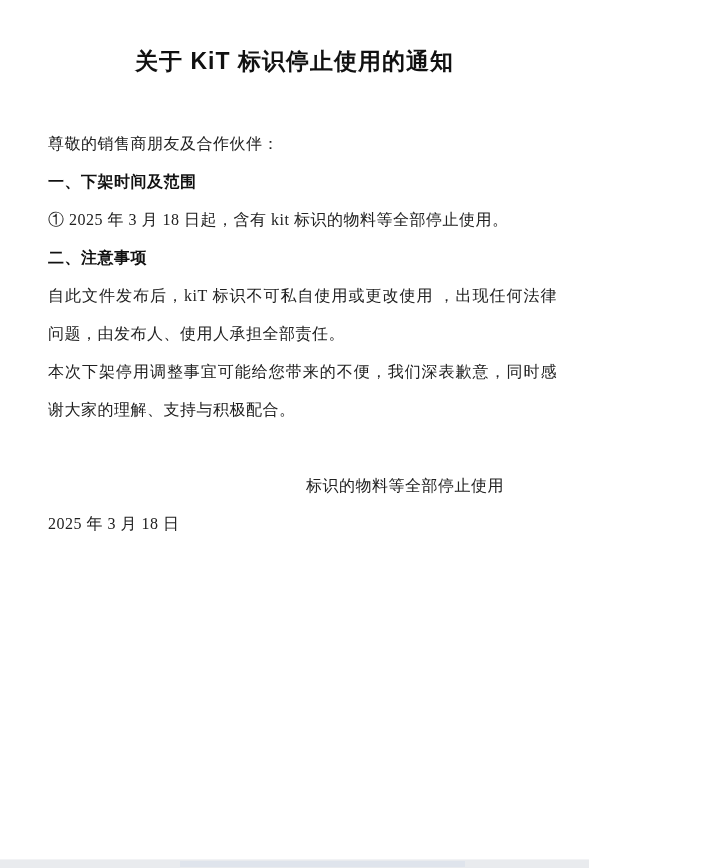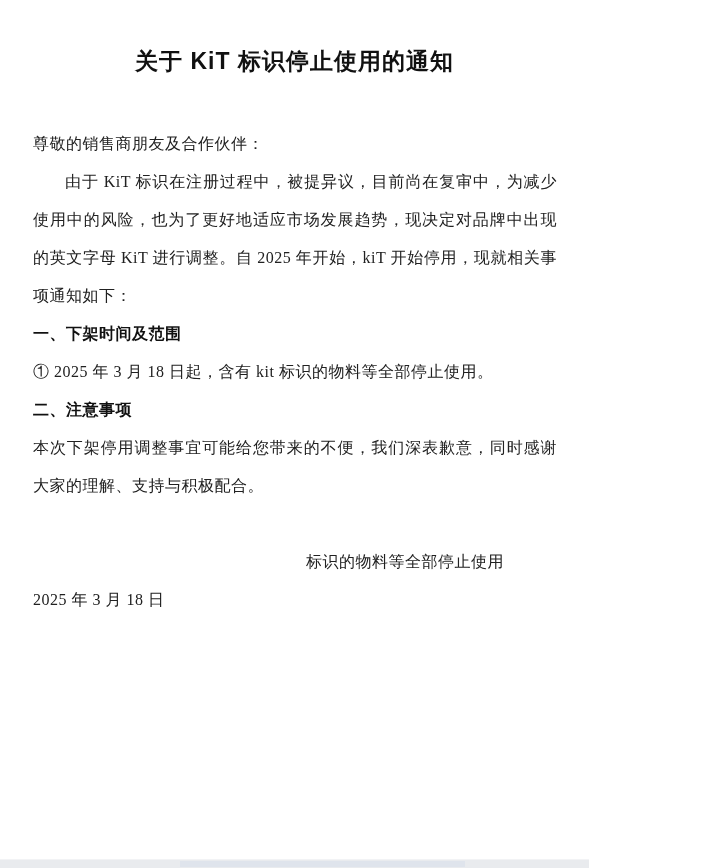--- a/index.html
+++ b/index.html
@@ -22,21 +22,21 @@
     text-align: center;
     font-size: 23px;
     line-height: 34px;
     font-weight: bold;
     color: #111111;
     font-family: "Liberation Sans", "DejaVu Sans", sans-serif;
     letter-spacing: 1px;
   }
   .body {
     margin-top: 47px;
-    padding: 0 32px 0 33px;
+    padding: 0 32px 0 48px;
   }
   .body p {
     margin: 0;
     font-size: 16px;
     line-height: 38px;
     text-align: justify;
     letter-spacing: 0.5px;
   }
   .indent {
     text-indent: 2em;
@@ -85,26 +85,26 @@
 </style>
 </head>
 <body>
 
 <div class="page">
 
   <h1 class="title">关于 KiT 标识停止使用的通知</h1>
 
   <div class="body">
     <p>尊敬的销售商朋友及合作伙伴：</p>
-    <p class="indent">由于 KiT 标识在注册过程中，被提异议，目前尚在复审中，为减少使用中的风险，也为了更好地适应市场发展趋势，现决定对品牌中出现的英文字母 KiT 进行调整。自 2025 年开始，kiT 开始停用，现就相关事项通知如下：</p>
 
     <p class="heading">一、下架时间及范围</p>
     <p>① 2025 年 3 月 18 日起，含有 kit 标识的物料等全部停止使用。</p>
 
     <p class="heading">二、注意事项</p>
+    <p>自此文件发布后，kiT 标识不可私自使用或更改使用 ，出现任何法律问题，由发布人、使用人承担全部责任。</p>
     <p>本次下架停用调整事宜可能给您带来的不便，我们深表歉意，同时感谢大家的理解、支持与积极配合。</p>
 
     <p class="company">标识的物料等全部停止使用</p>
     <p class="date">2025 年 3 月 18 日</p>
   </div>
 
   <div class="scrollbar">
     <div class="sb-segment"></div>
     <div class="sb-thumb"></div>
   </div>

